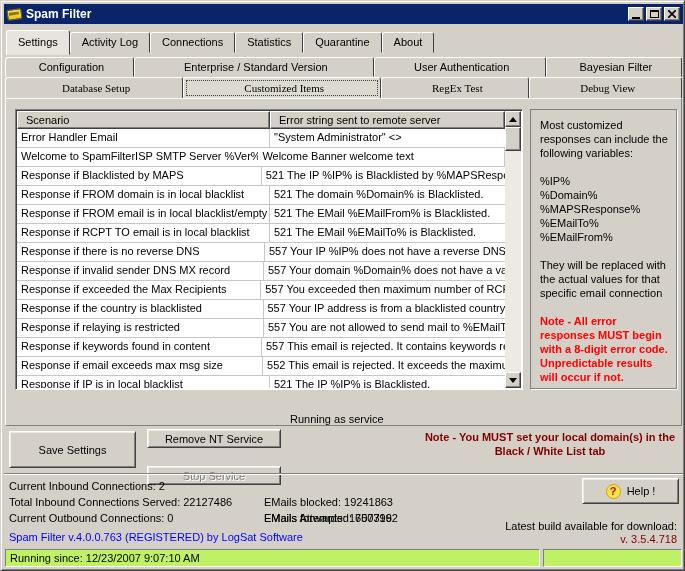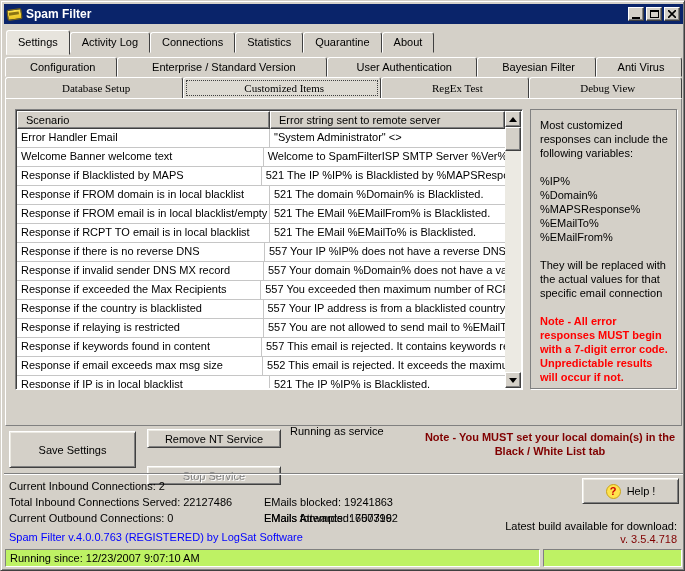--- a/index.html
+++ b/index.html
@@ -106,21 +106,21 @@
 
   
   .btn {
     background:#D4D0C8; border:1px solid; border-color:#fff #404040 #404040 #fff;
     box-shadow: inset 1px 1px 0 #ECEAE3, inset -1px -1px 0 #808080;
     display:flex; align-items:center; justify-content:center; position:absolute;
   }
   .btn-save { left:8px; top:430px; width:127px; height:37px; }
   .btn-removent { left:146px; top:428px; width:134px; height:19px; }
   .btn-stop { left:146px; top:421px; width:134px; height:19px; color:#808080; text-shadow:1px 1px 0 #fff;margin-top:44px; }
-  .running-label { position:absolute; left:289px; top:424px; }
+  .running-label { position:absolute; left:289px; top:412px; }
   .domain-note { position:absolute; left:420px; top:429px; width:258px; text-align:center; font-weight:bold; color:#800000; line-height:14px; }
 
   .groove { position:absolute; left:3px; top:472px; width:679px; height:2px; border-top:1px solid #808080; border-bottom:1px solid #fff; }
 
   
   .statline { position:absolute; white-space:nowrap; }
   .statline .v { margin-left:3px; }
 
   
   .btn-help { left:581px; top:477px; width:97px; height:26px; gap:6px; }
@@ -171,21 +171,20 @@
     <div class="tab">Statistics</div>
     <div class="tab">Quarantine</div>
     <div class="tab">About</div>
   </div>
 
   <div class="tabrow subrow">
     <div class="tab" style="flex-grow:1.15">Configuration</div>
     <div class="tab" style="flex-grow:1.9">Enterprise / Standard Version</div>
     <div class="tab" style="flex-grow:1.45">User Authentication</div>
     <div class="tab" style="flex-grow:1.15">Bayesian Filter</div>
-    <div class="tab" style="flex-grow:0.9">Anti Virus</div>
   </div>
 
   <div class="tabrow subrow subrow2">
     <div class="tab" style="flex-grow:1.15">Database Setup</div>
     <div class="tab focus" style="flex-grow:1.25">Customized Items</div>
     <div class="tab" style="flex-grow:1">RegEx Test</div>
     <div class="tab" style="flex-grow:1">Debug View</div>
   </div>
 
   <div class="page">
@@ -194,22 +193,22 @@
       <div class="listbody">
         <div class="lheader">
           <div class="hcell c1">Scenario</div>
           <div class="hcell c2">Error string sent to remote server</div>
         </div>
         <div class="lrow">
             <div class="cell c1">Error Handler Email</div>
             <div class="cell c2">"System Administrator" &lt;&gt;</div>
           </div>
         <div class="lrow">
+            <div class="cell c2">Welcome to SpamFilterISP SMTP Server %Ver%</div>
             <div class="cell c1">Welcome Banner welcome text</div>
-            <div class="cell c2">Welcome to SpamFilterISP SMTP Server %Ver%</div>
           </div>
         <div class="lrow">
             <div class="cell c1">Response if Blacklisted by MAPS</div>
             <div class="cell c2">521 The IP %IP% is Blacklisted by %MAPSRespo</div>
           </div>
         <div class="lrow">
             <div class="cell c1">Response if FROM domain is in local blacklist</div>
             <div class="cell c2">521 The domain %Domain% is Blacklisted.</div>
           </div>
         <div class="lrow">
@@ -270,21 +269,21 @@
       <div>Most customized responses can include the following variables:</div>
       <div class="gap"></div>
       <div>%IP%</div>
       <div>%Domain%</div>
       <div>%MAPSResponse%</div>
       <div>%EMailTo%</div>
       <div>%EMailFrom%</div>
       <div class="gap"></div>
       <div>They will be replaced with the actual values for that specific email connection</div>
       <div class="gap"></div>
-      <div class="warn-red">Note - All error responses MUST begin with a 7-digit error code. Unpredictable results will occur if not.</div>
+      <div class="warn-red">Note - All error responses MUST begin with a 8-digit error code. Unpredictable results will occur if not.</div>
     </div>
   </div>
 
   <div class="btn btn-save">Save Settings</div>
   <div class="btn btn-removent">Remove NT Service</div>
   <div class="btn btn-stop">Stop Service</div>
   <div class="running-label">Running as service</div>
   <div class="domain-note">Note - You MUST set your local domain(s) in the Black / White List tab</div>
 
   <div class="groove"></div>

